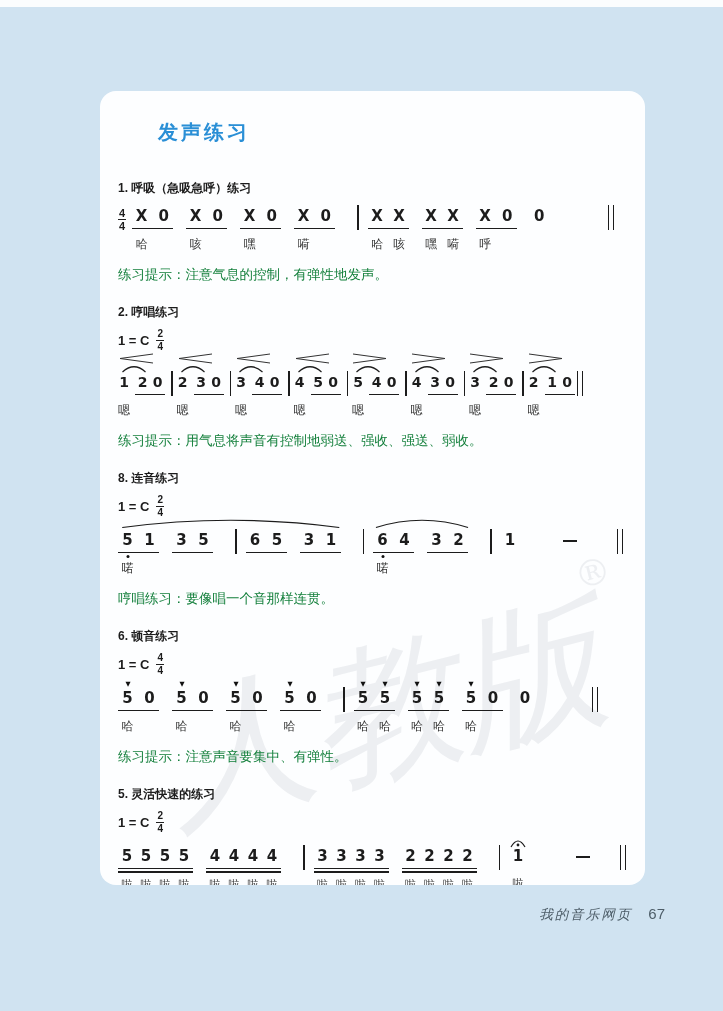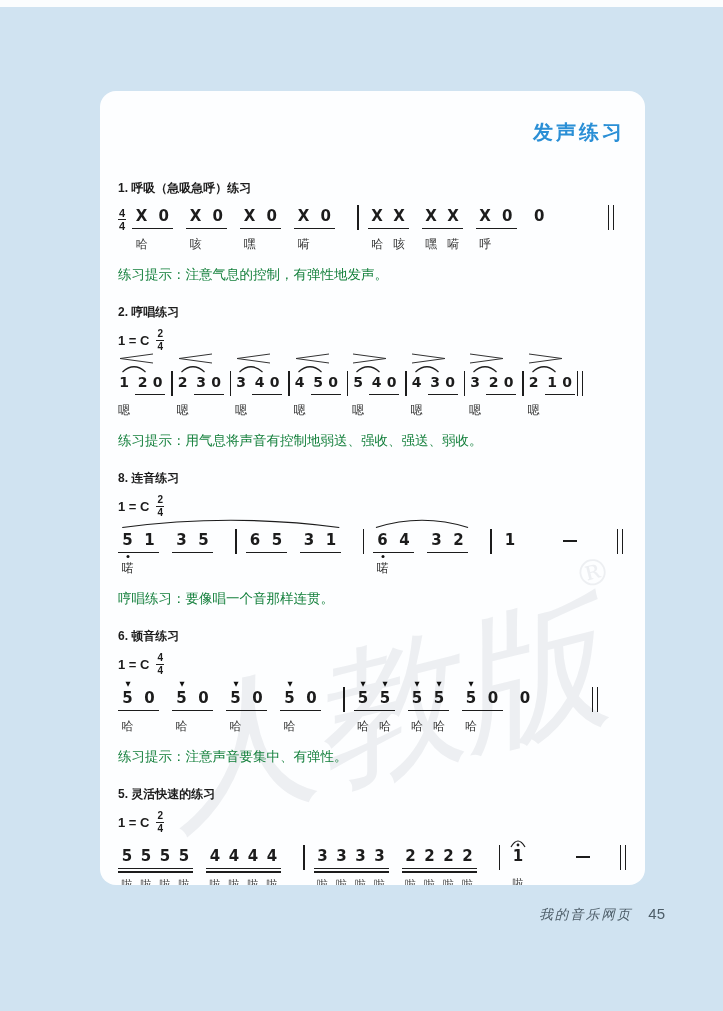--- a/index.html
+++ b/index.html
@@ -16,21 +16,21 @@
   }
   .watermark{
     position:absolute;z-index:0;left:58px;top:545px;
     transform:rotate(-14deg);
     color:rgba(120,133,150,0.12);
     font-family:"DejaVu Serif",serif;font-style:italic;
     font-size:150px;line-height:1;white-space:nowrap;pointer-events:none;
   }
   .watermark .reg{position:absolute;top:-26px;right:-30px;font-size:36px;font-style:normal;}
   .panel-inner{position:relative;z-index:1;padding:0 20px 0 18px;}
-  .page-title{margin:28px 0 0 40px;font-size:20px;font-weight:bold;letter-spacing:3px;text-align:right;}
+  .page-title{margin:28px 0 0 40px;font-size:20px;font-weight:bold;letter-spacing:3px;}
   .ex{margin-bottom:20px;}
   .s1{margin-top:34px;}
   .ex-h{font-size:12px;font-weight:bold;margin:0 0 9px;}
   .tip{font-size:13.5px;color:#15803d;margin:14px 0 0;}
   .keyline{font-size:13px;font-weight:bold;display:flex;align-items:center;height:20px;margin:0;}
   .kfrac{display:inline-flex;flex-direction:column;align-items:center;font-size:10px;line-height:1.15;font-weight:bold;margin-left:7px;}
   .kfrac .kn{border-bottom:1px solid #222;padding:0 1px;}
 
   
   .nrow{display:flex;align-items:flex-start;--nw:15px;--ng:7px;margin-top:8px;}
@@ -606,14 +606,14 @@
           <span class="ebar"></span>
         </div>
 
     </section>
 
   </div>
 </div>
 
 <div class="footer">
   <span class="book">我的音乐网页</span>
-  <span class="pnum">45</span>
+  <span class="pnum">67</span>
 </div>
 
 </body></html>

